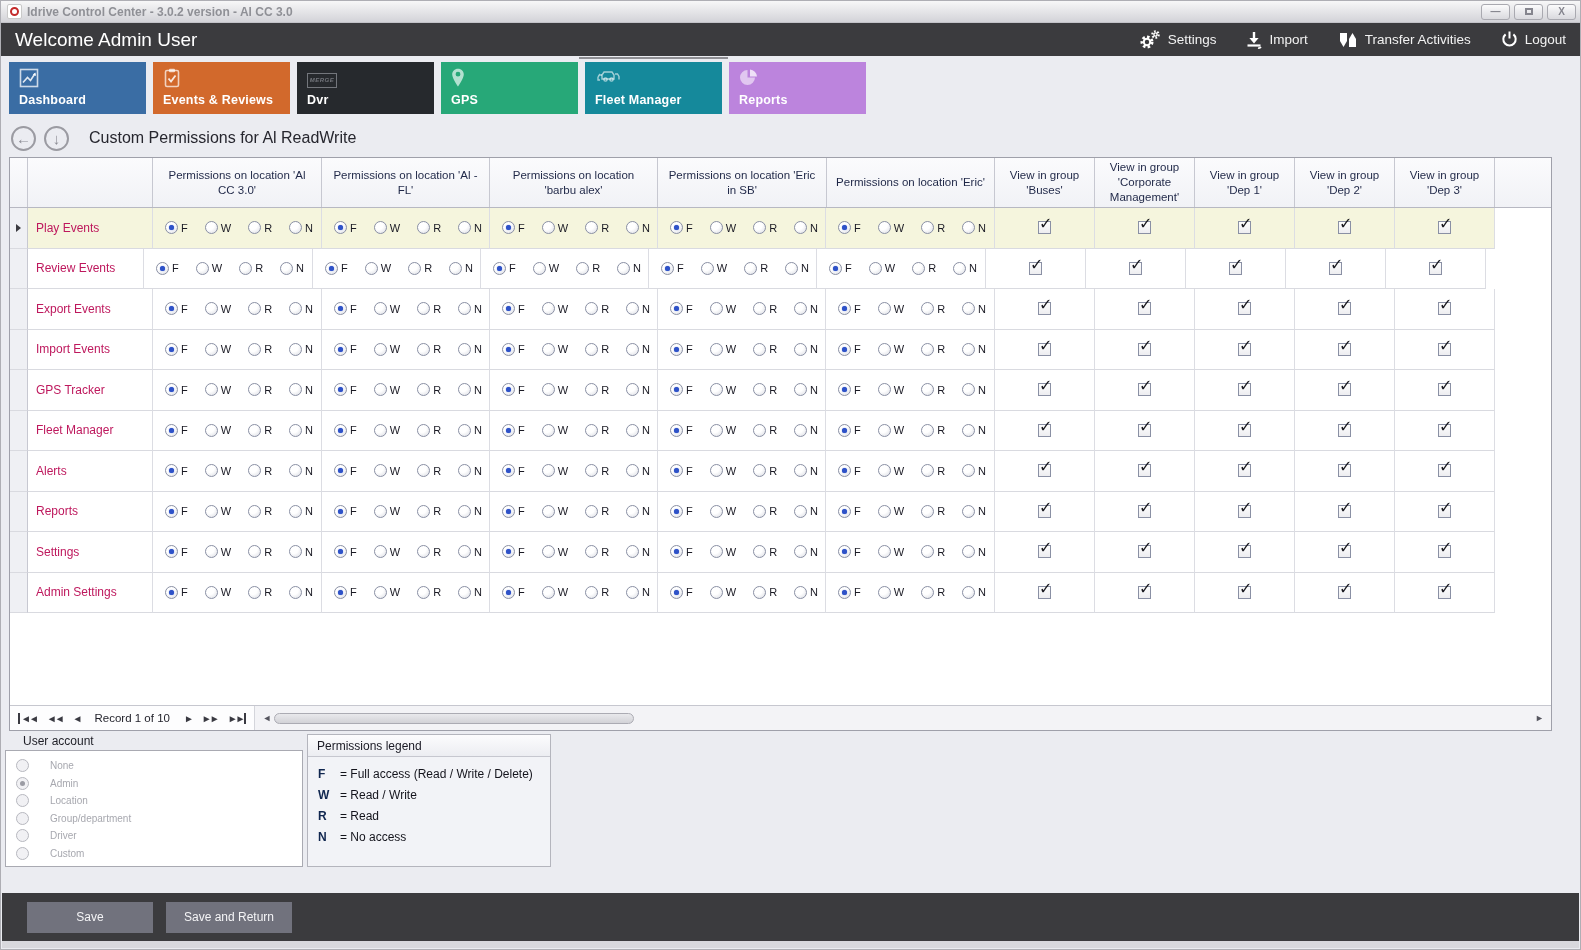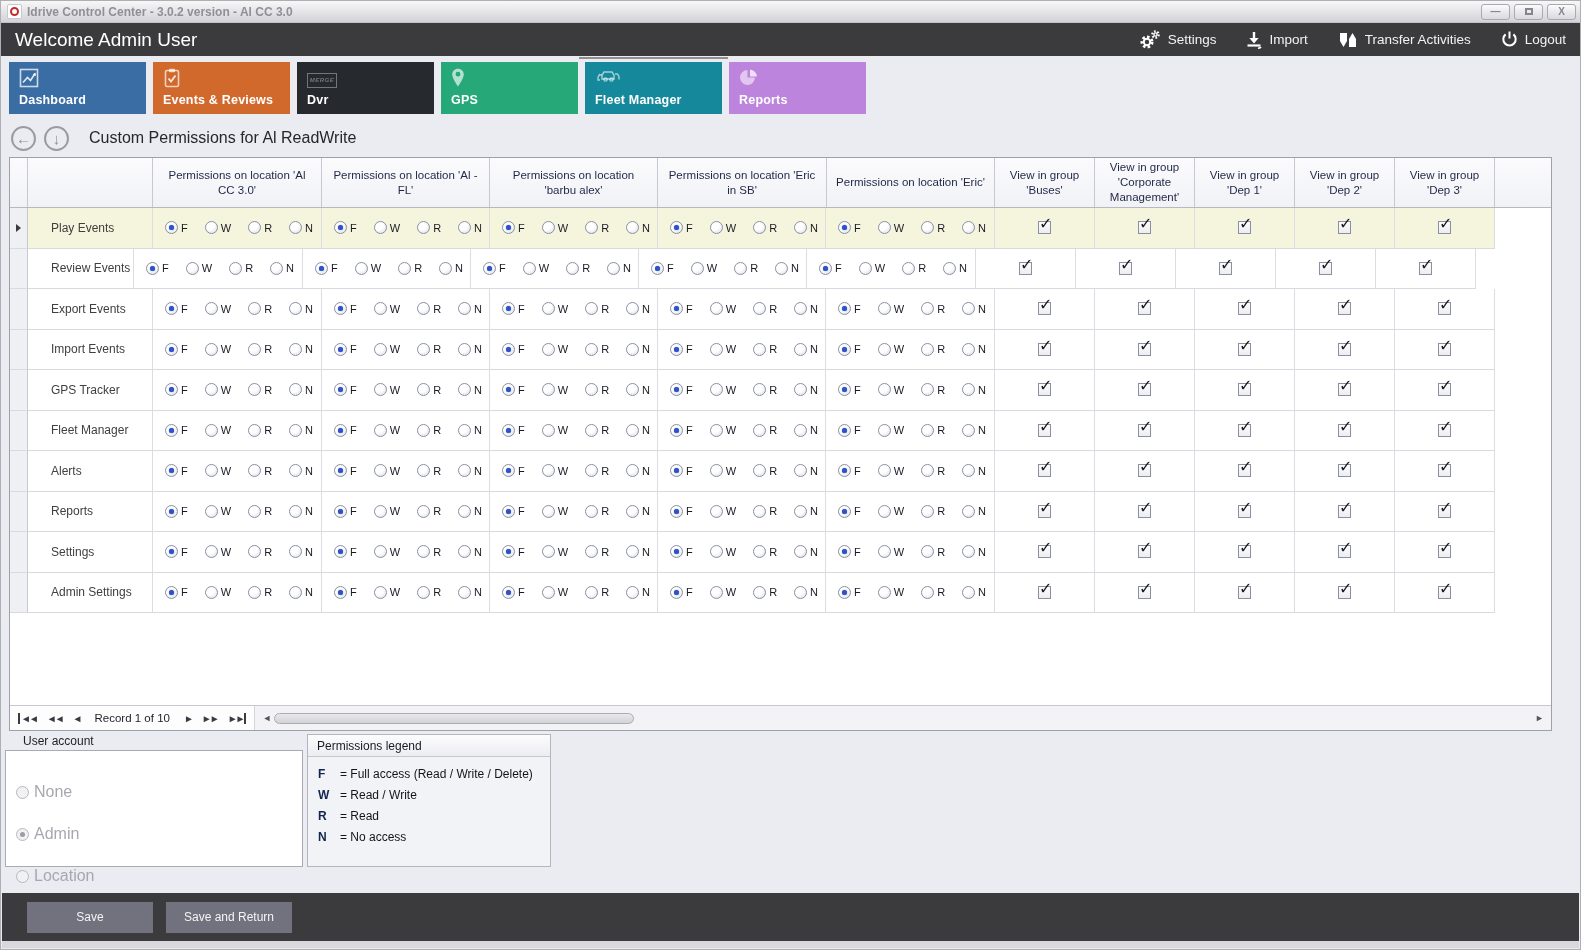--- a/index.html
+++ b/index.html
@@ -39,21 +39,21 @@
   .grid { width:1543px; height:574px; margin-left:8px; border:1px solid #9FA0AA; background:#fff; display:flex; flex-direction:column; }
   .g-header { display:flex; height:50px; background:linear-gradient(#FBFBFD,#F1F2F6); border-bottom:1px solid #B7B8C2; flex:none; }
   .g-hcell { border-right:1px solid #C7C8D1; display:flex; align-items:center; justify-content:center; text-align:center; font-size:11.5px; color:#1F2747; line-height:1.3; padding:2px 6px; }
   .g-hcell.filler { border-right:none; }
   .g-body { flex:none; }
   .g-row { display:flex; height:40.5px; background:#fff; }
   .g-row.hl .g-cell { background:#F5F5DD; }
   .g-cell { border-right:1px solid #DCDDE3; border-bottom:1px solid #D9DAE0; display:flex; align-items:center; }
   .g-cell.indicator { background:#EFF0F4; justify-content:center; border-right:1px solid #C7C8D1; }
   .g-cell.indicator.force { background:#EFF0F4 !important; }
-  .g-cell.rowlabel { padding-left:23px; font-size:12px; color:#404040; }
+  .g-cell.rowlabel { padding-left:8px; font-size:12px; color:#be185d; }
   .g-cell.permcell { padding-left:12px; gap:17px; }
   .g-cell.checkcell { justify-content:center; }
   .g-cell.fillcell { border-right:none; background:#fff !important; border-bottom:none; }
   .g-filler { flex:1; }
   .radio-item { display:flex; align-items:center; gap:3px; }
   .radio { width:13px; height:13px; border-radius:50%; border:1px solid #8A90A4; background:radial-gradient(circle at 35% 30%, #ffffff 40%, #D9DBE2); position:relative; flex:none; }
   .radio.on::after { content:""; position:absolute; left:3px; top:3px; width:5px; height:5px; border-radius:50%; background:#2E52C8; box-shadow:0 0 1px #2E52C8; }
   .radio-letter { font-size:11px; color:#1A1A24; }
   .checkbox { width:13px; height:13px; border:1px solid #8A90A4; background:linear-gradient(#FDFDFD,#EDEDF0); position:relative; flex:none; }
   .checkbox .mark { position:absolute; left:0px; top:-8px; font-size:16px; font-weight:bold; color:#16161C; }
@@ -69,21 +69,21 @@
   .hscroll { flex:1; align-self:stretch; display:flex; align-items:center; border-left:1px solid #D4D5DB; background:#F3F3F6; padding:0 4px; }
   .scroll-arrow { font-size:9px; color:#55555E; padding:0 3px; }
   .scroll-track { flex:1; height:13px; display:flex; align-items:center; }
   .scroll-thumb { width:360px; height:11px; border-radius:6px; background:linear-gradient(#E9E9EC,#D2D2D7); border:1px solid #ABABB3; }
 
   
   .panels { display:flex; margin:3px 0 0 4px; height:133px; }
   .ua-wrap { width:298px; }
   .ua-label { font-size:12px; color:#1E1E26; margin:0 0 2px 18px; }
   .ua-box { border:1px solid #A9AAB2; background:#fff; height:117px; padding:8px 10px 6px; display:flex; flex-direction:column; justify-content:space-between; }
-  .ua-opt { display:flex; align-items:center; gap:5px; font-size:16px; color:#A7A8AF;margin-top:24px; }
+  .ua-opt { display:flex; align-items:center; gap:21px; font-size:10px; color:#A7A8AF; }
   .ua-opt .radio { border-color:#B7B8BF; background:#F1F1F4; }
   .ua-opt .radio.on::after { background:#9B9CA4; box-shadow:none; }
   .legend { width:244px; margin-left:4px; border:1px solid #B4B5BD; background:#F2F3F7; display:flex; flex-direction:column; }
   .legend-header { height:22px; background:linear-gradient(#FCFCFD,#ECEDF2); border-bottom:1px solid #C6C7CF; font-size:12px; color:#1A1A24; display:flex; align-items:center; padding-left:9px; flex:none; }
   .legend-items { padding:10px 10px; display:flex; flex-direction:column; gap:7px; }
   .legend-item { display:flex; font-size:12px; color:#14141C; }
   .legend-key { font-weight:bold; color:#10264F; width:22px; flex:none; }
 
   .warning { margin:6px 0 0 5px; font-size:12.5px; font-weight:bold; color:#E00000; }
 
@@ -337,21 +337,21 @@
           </div>
           <div class="g-cell checkcell" style="width: 100px;">
             <div class="checkbox">
               <div class="mark">✓</div>
             </div>
           </div>
           <div class="g-cell fillcell g-filler"></div>
         </div>
         <div class="g-row">
           <div class="g-cell indicator force" style="width: 18px;"></div>
-          <div class="g-cell rowlabel" style="width: 106px;">Review Events</div>
+          <div class="g-cell rowlabel" style="width: 116px;">Review Events</div>
           <div class="g-cell permcell" style="width: 169px;">
             <div class="radio-item">
               <div class="radio on"></div>
               <div class="radio-letter">F</div>
             </div>
             <div class="radio-item">
               <div class="radio"></div>
               <div class="radio-letter">W</div>
             </div>
             <div class="radio-item">

